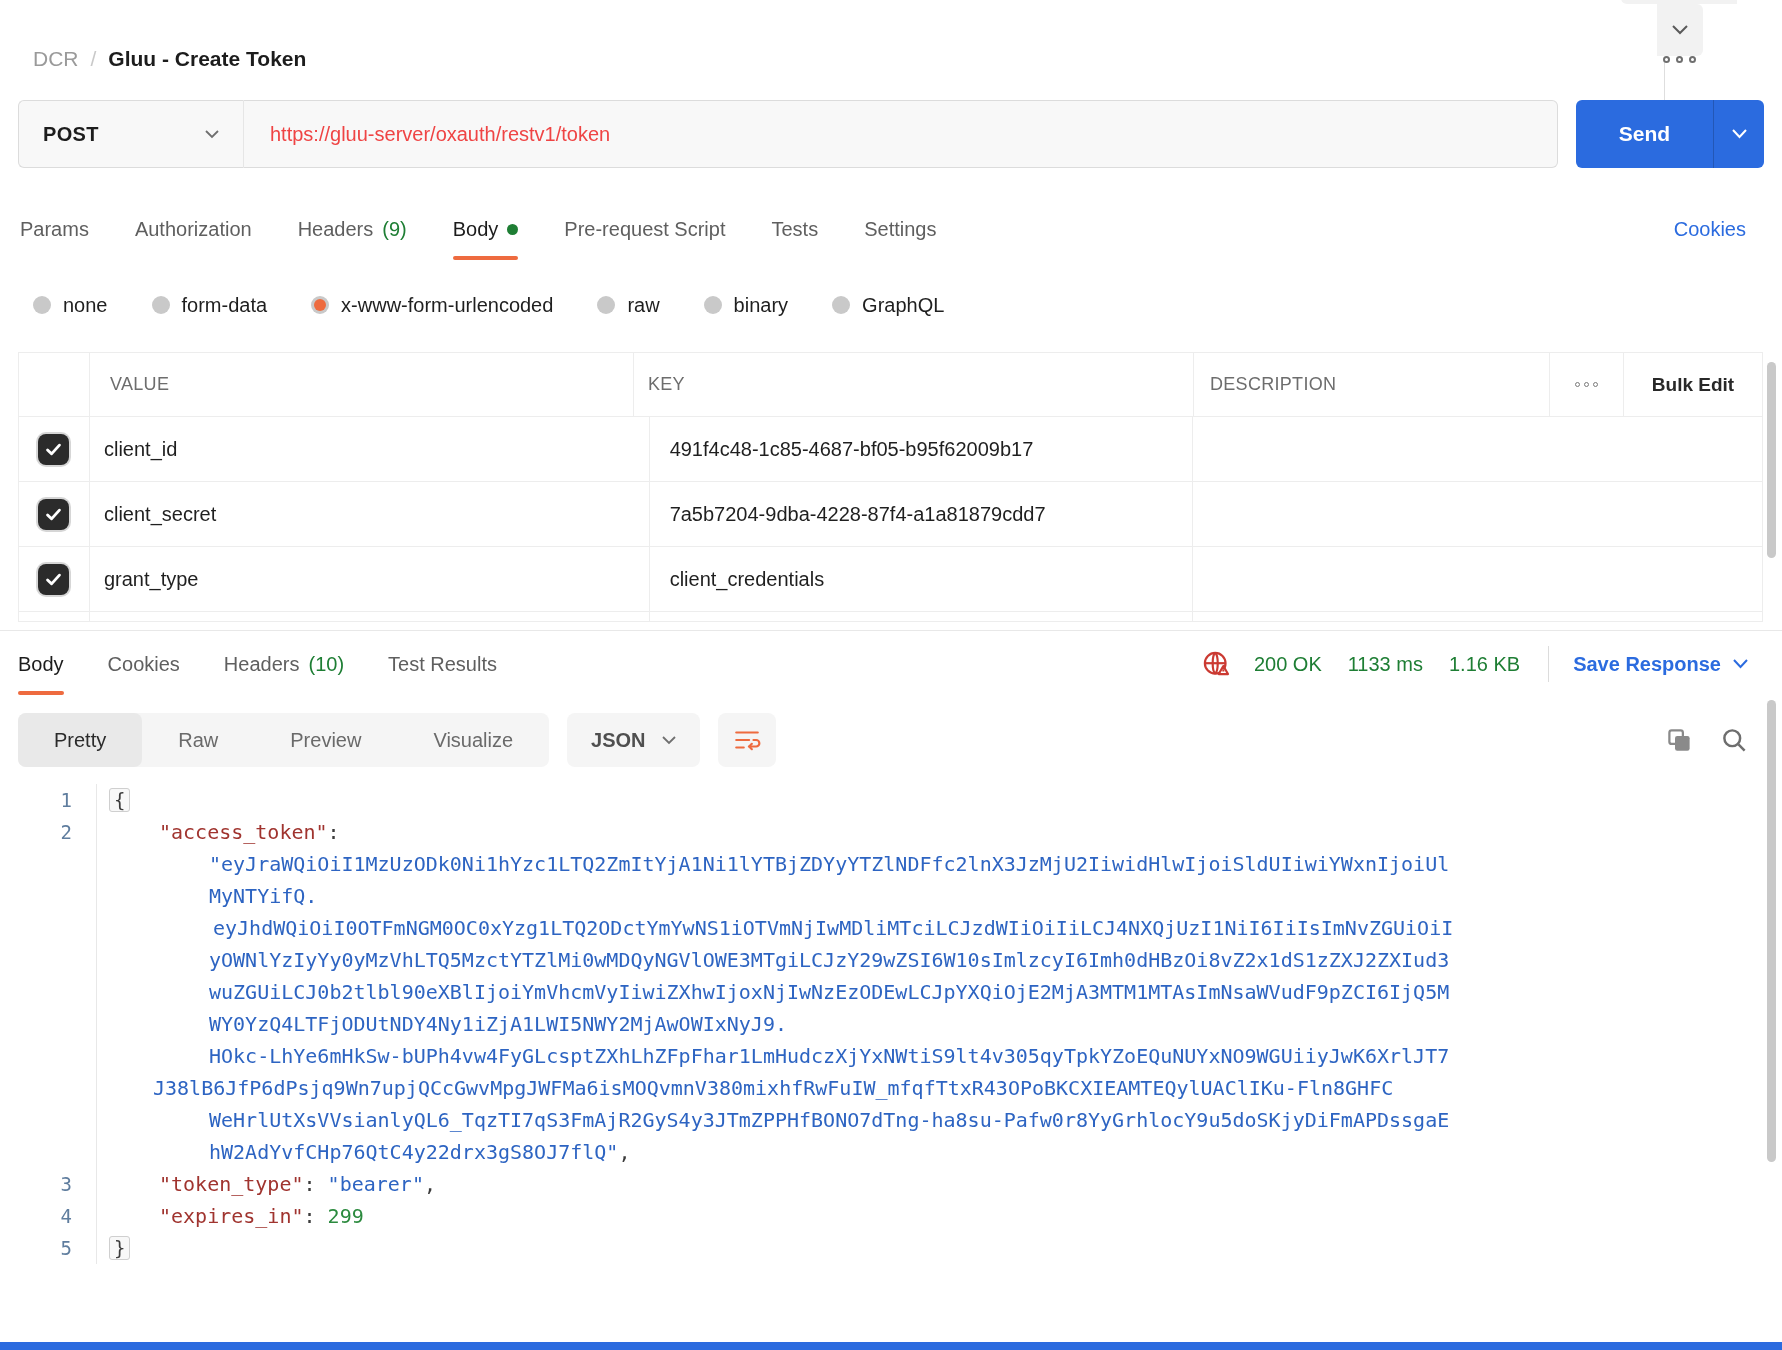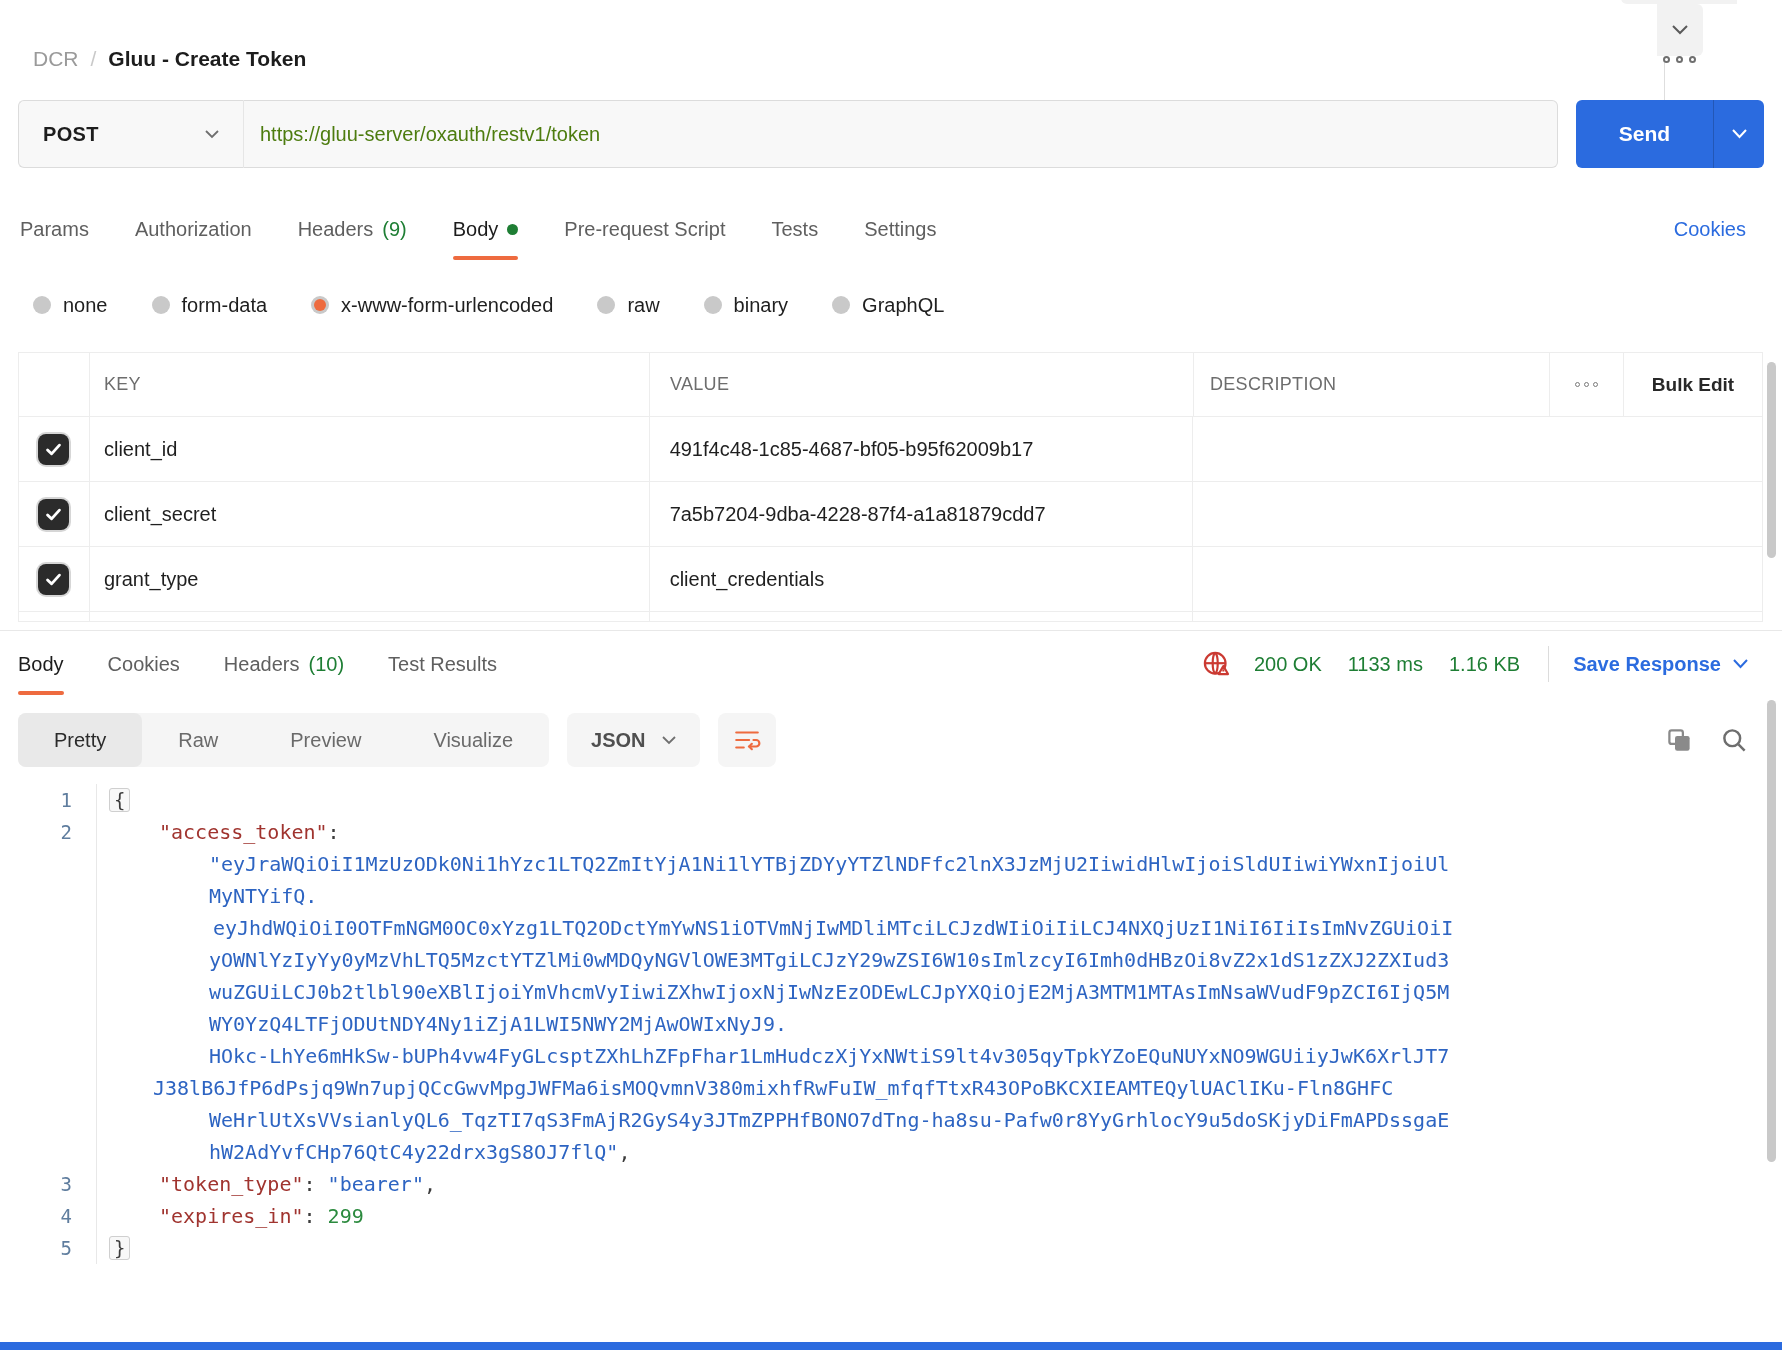--- a/index.html
+++ b/index.html
@@ -24,21 +24,21 @@
   .edit-group{background:#f2f2f2;border-radius:10px;padding:5px;display:flex;gap:4px;}
   .pencil-box{width:60px;height:48px;background:#fff;border-radius:8px;display:flex;align-items:center;justify-content:center;box-shadow:0 0 0 1px #e6e6e6;}
   .comment-box{width:60px;height:48px;display:flex;align-items:center;justify-content:center;}
 
   
   .reqrow{position:absolute;top:100px;left:18px;right:18px;height:68px;display:flex;}
   .method-box{width:225px;background:#f8f8f8;border:1px solid #dcdcdc;border-right:none;border-radius:6px 0 0 6px;
               display:flex;align-items:center;justify-content:space-between;padding:0 24px;box-sizing:border-box;}
   .method-label{font-size:20px;font-weight:700;color:#1d1d1d;letter-spacing:.3px;}
   .url-box{flex:1;background:#f8f8f8;border:1px solid #dcdcdc;border-radius:0 6px 6px 0;display:flex;align-items:center;
-           padding-left:16px;box-sizing:border-box;font-size:20px;color:#4d7c0f;margin-right:18px;border-left:1px solid #e6e6e6;}
+           padding-left:26px;box-sizing:border-box;font-size:20px;color:#ef4444;margin-right:18px;border-left:1px solid #e6e6e6;}
   .send-btn{width:188px;background:#2b6bdf;border-radius:6px;display:flex;overflow:hidden;cursor:pointer;}
   .send-main{flex:1;display:flex;align-items:center;justify-content:center;color:#fff;font-size:21px;font-weight:700;}
   .send-chev{width:50px;border-left:1px solid rgba(0,0,0,.18);display:flex;align-items:center;justify-content:center;}
 
   
   .reqtabs{position:absolute;top:198px;left:20px;right:36px;height:62px;display:flex;align-items:stretch;gap:46px;}
   .rtab{position:relative;display:flex;align-items:center;gap:9px;font-size:20px;color:#5f5f5f;cursor:pointer;}
   .rtab.active{color:#1c1c1c;}
   .rtab.active::after{content:'';position:absolute;left:0;right:0;bottom:0;height:4px;background:#ee6b3f;border-radius:2px;}
   .count{color:#1e7e34;}
@@ -235,22 +235,22 @@
       </label>
       <label class="mode">
         <span class="rc"></span>
         <span>GraphQL</span>
       </label>
     </div>
 
   <div class="ptable">
     <div class="trow thead">
       <div class="cell c-cb"></div>
+      <div class="cell c-val hlabel">VALUE</div>
       <div class="cell c-key hlabel">KEY</div>
-      <div class="cell c-val hlabel">VALUE</div>
       <div class="cell c-desc hlabel">DESCRIPTION</div>
       <div class="cell c-ooo">
         <span class="tdot"></span>
           <span class="tdot"></span>
           <span class="tdot"></span>
       </div>
       <div class="cell c-bulk bulk-label">Bulk Edit</div>
     </div>
     <div id="tbody">
         <div class="trow">

